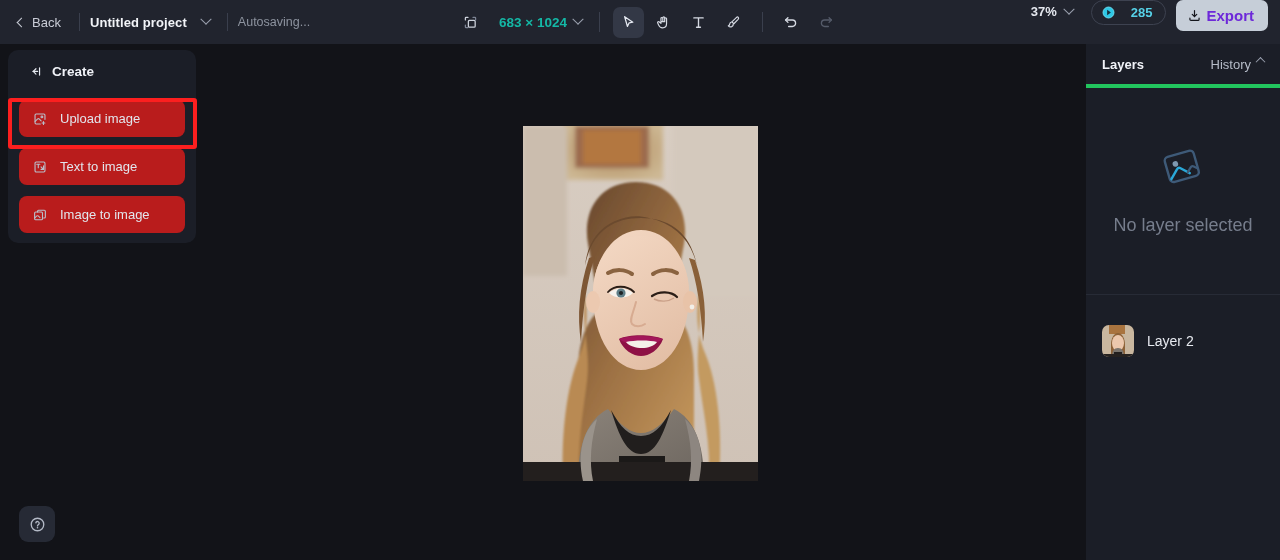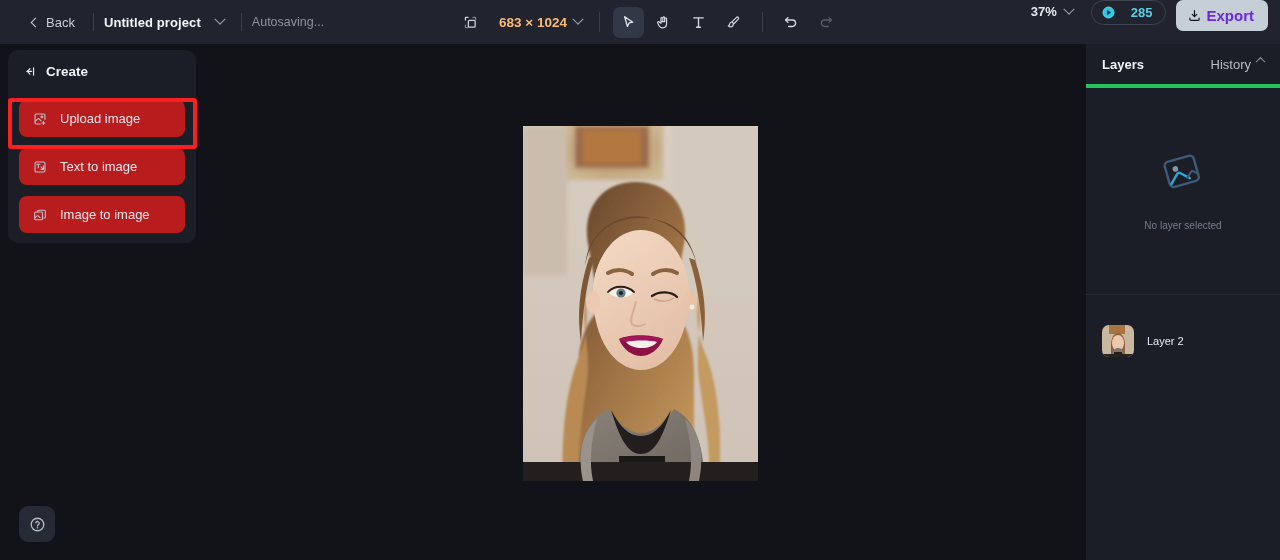--- a/index.html
+++ b/index.html
@@ -15,21 +15,20 @@
   }
 
   
   .topbar {
     position: absolute;
     left: 0; top: 0;
     width: 1280px; height: 44px;
     background: #21242e;
     display: flex;
     align-items: center;
-    padding-left: 14px;
   }
   .tb-left {
     display: flex; align-items: center;
     height: 44px;
     padding-left: 14px;
     gap: 0px;
   }
   .back-btn {
     display: flex; align-items: center; gap: 6px;
     font-size: 13px; color: #c9ccd6;
@@ -79,21 +78,21 @@
     gap: 0;
   }
   .icon-btn {
     width: 30px; height: 30px;
     display: flex; align-items: center; justify-content: center;
     border-radius: 6px;
     color: #cdd2dc;
   }
   .dims {
     display: flex; align-items: center; gap: 7px;
-    font-size: 13.5px; font-weight: bold; color: #fdba74;
+    font-size: 13.5px; font-weight: bold; color: #14b8a6;
     padding: 4px 6px;
     border-radius: 5px;
     margin-left: 8px;
     justify-content: space-between;
   }
   .tool-sep {
     width: 1px; height: 20px;
     background: #3a3f4d;
     margin: 0 11px;
   }
@@ -144,21 +143,21 @@
     left: 8px; top: 50px;
     width: 188px;
     background: #1b1e27;
     border-radius: 10px;
     padding: 0 0 10px 0;
     overflow: hidden;
   }
   .panel-head {
     display: flex; align-items: center; gap: 9px;
     height: 43px;
-    padding: 0 14px;
+    padding: 0 20px;
     font-size: 13.5px; font-weight: bold; color: #f0f2f7;
   }
   .side-btn {
     display: flex; align-items: center; gap: 12px;
     height: 37px;
     margin: 0 11px 11px 11px;
     padding: 0 12px;
     background: #b91c1c;
     border: 1px solid #30354200;
     border-radius: 8px;
@@ -219,35 +218,35 @@
     transform: rotate(45deg) translate(1px,1px);
     display: inline-block;
   }
   .empty-state {
     height: 207px;
     display: flex; flex-direction: column;
     align-items: center; justify-content: center;
     gap: 28px;
     border-bottom: 1px solid #272b36;
   }
-  .empty-label { font-size: 10px; color: #767d8c; }
+  .empty-label { font-size: 18px; color: #767d8c; }
   .layer-row {
     display: flex; align-items: center; gap: 13px;
     padding: 10px 16px;
     margin-top: 20px;
   }
   .layer-thumb {
     width: 32px; height: 32px;
     border-radius: 7px;
     overflow: hidden;
     background: #3a3430;
     position: relative;
     flex: none;
   }
-  .layer-name { font-size: 11px; color: #e7eaf0; }
+  .layer-name { font-size: 14px; color: #e7eaf0; }
 </style>
 </head>
 <body>
 
 <div class="topbar">
 
   <div class="tb-left">
     <div class="back-btn">
       <span class="chev-left"></span>
       <span>Back</span>

